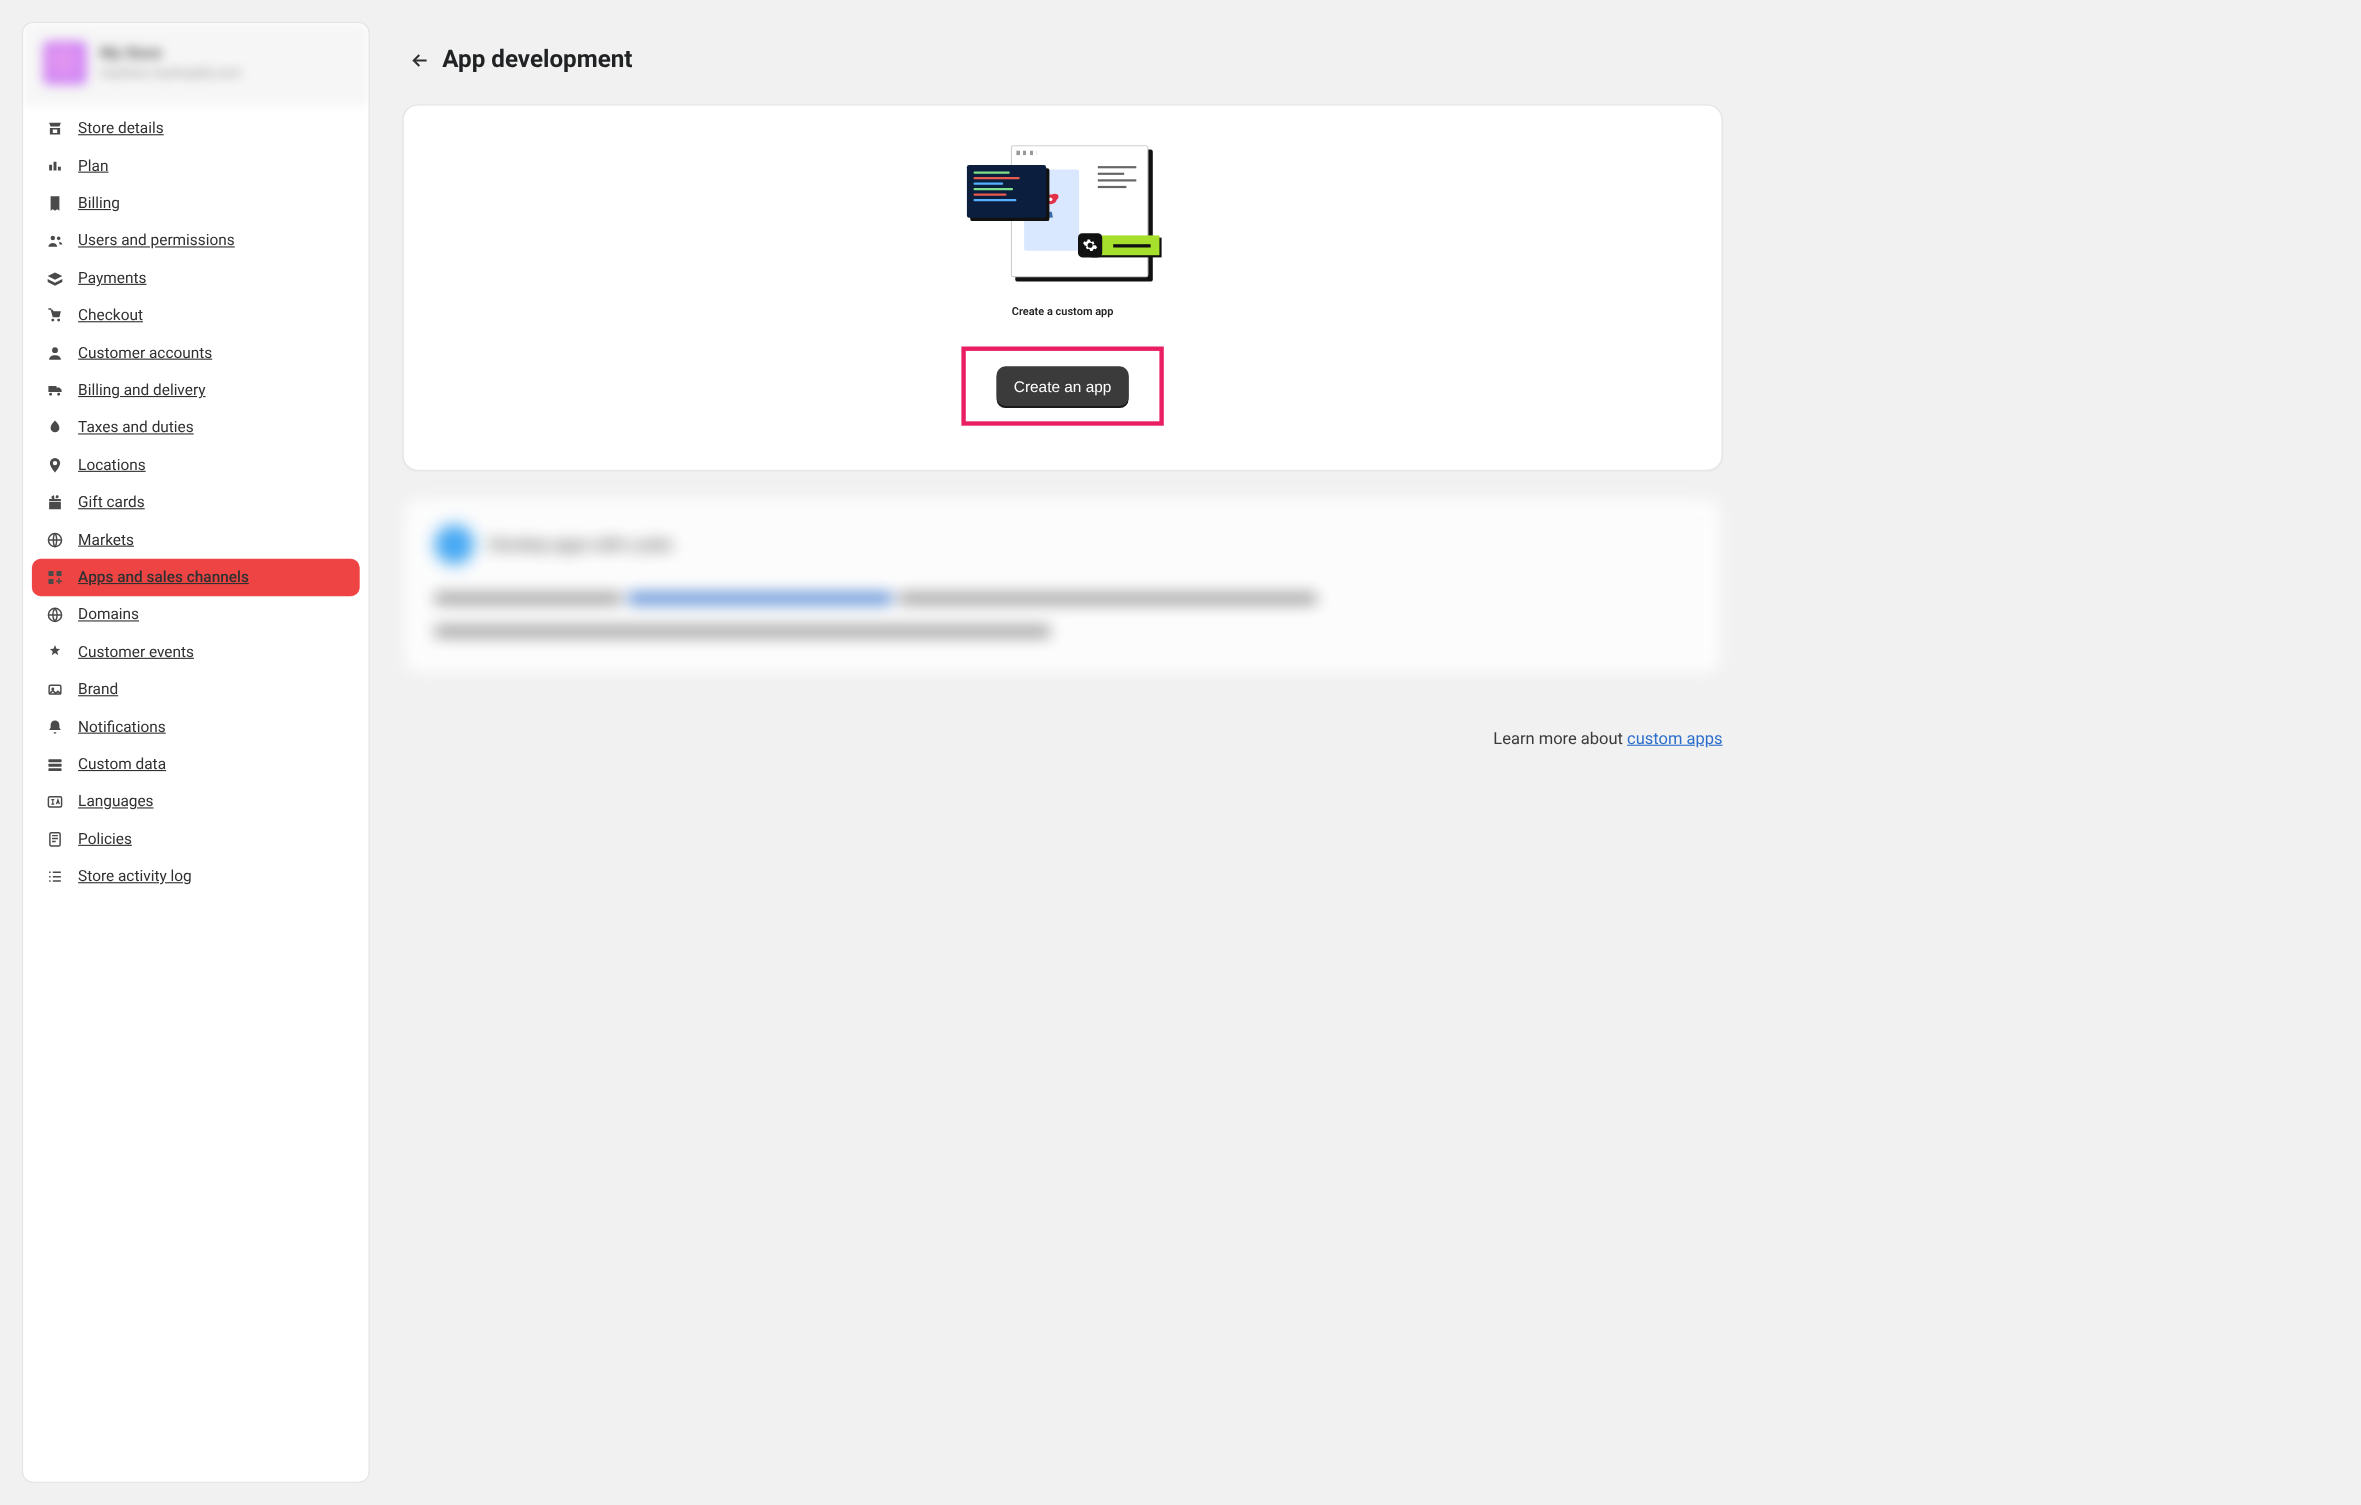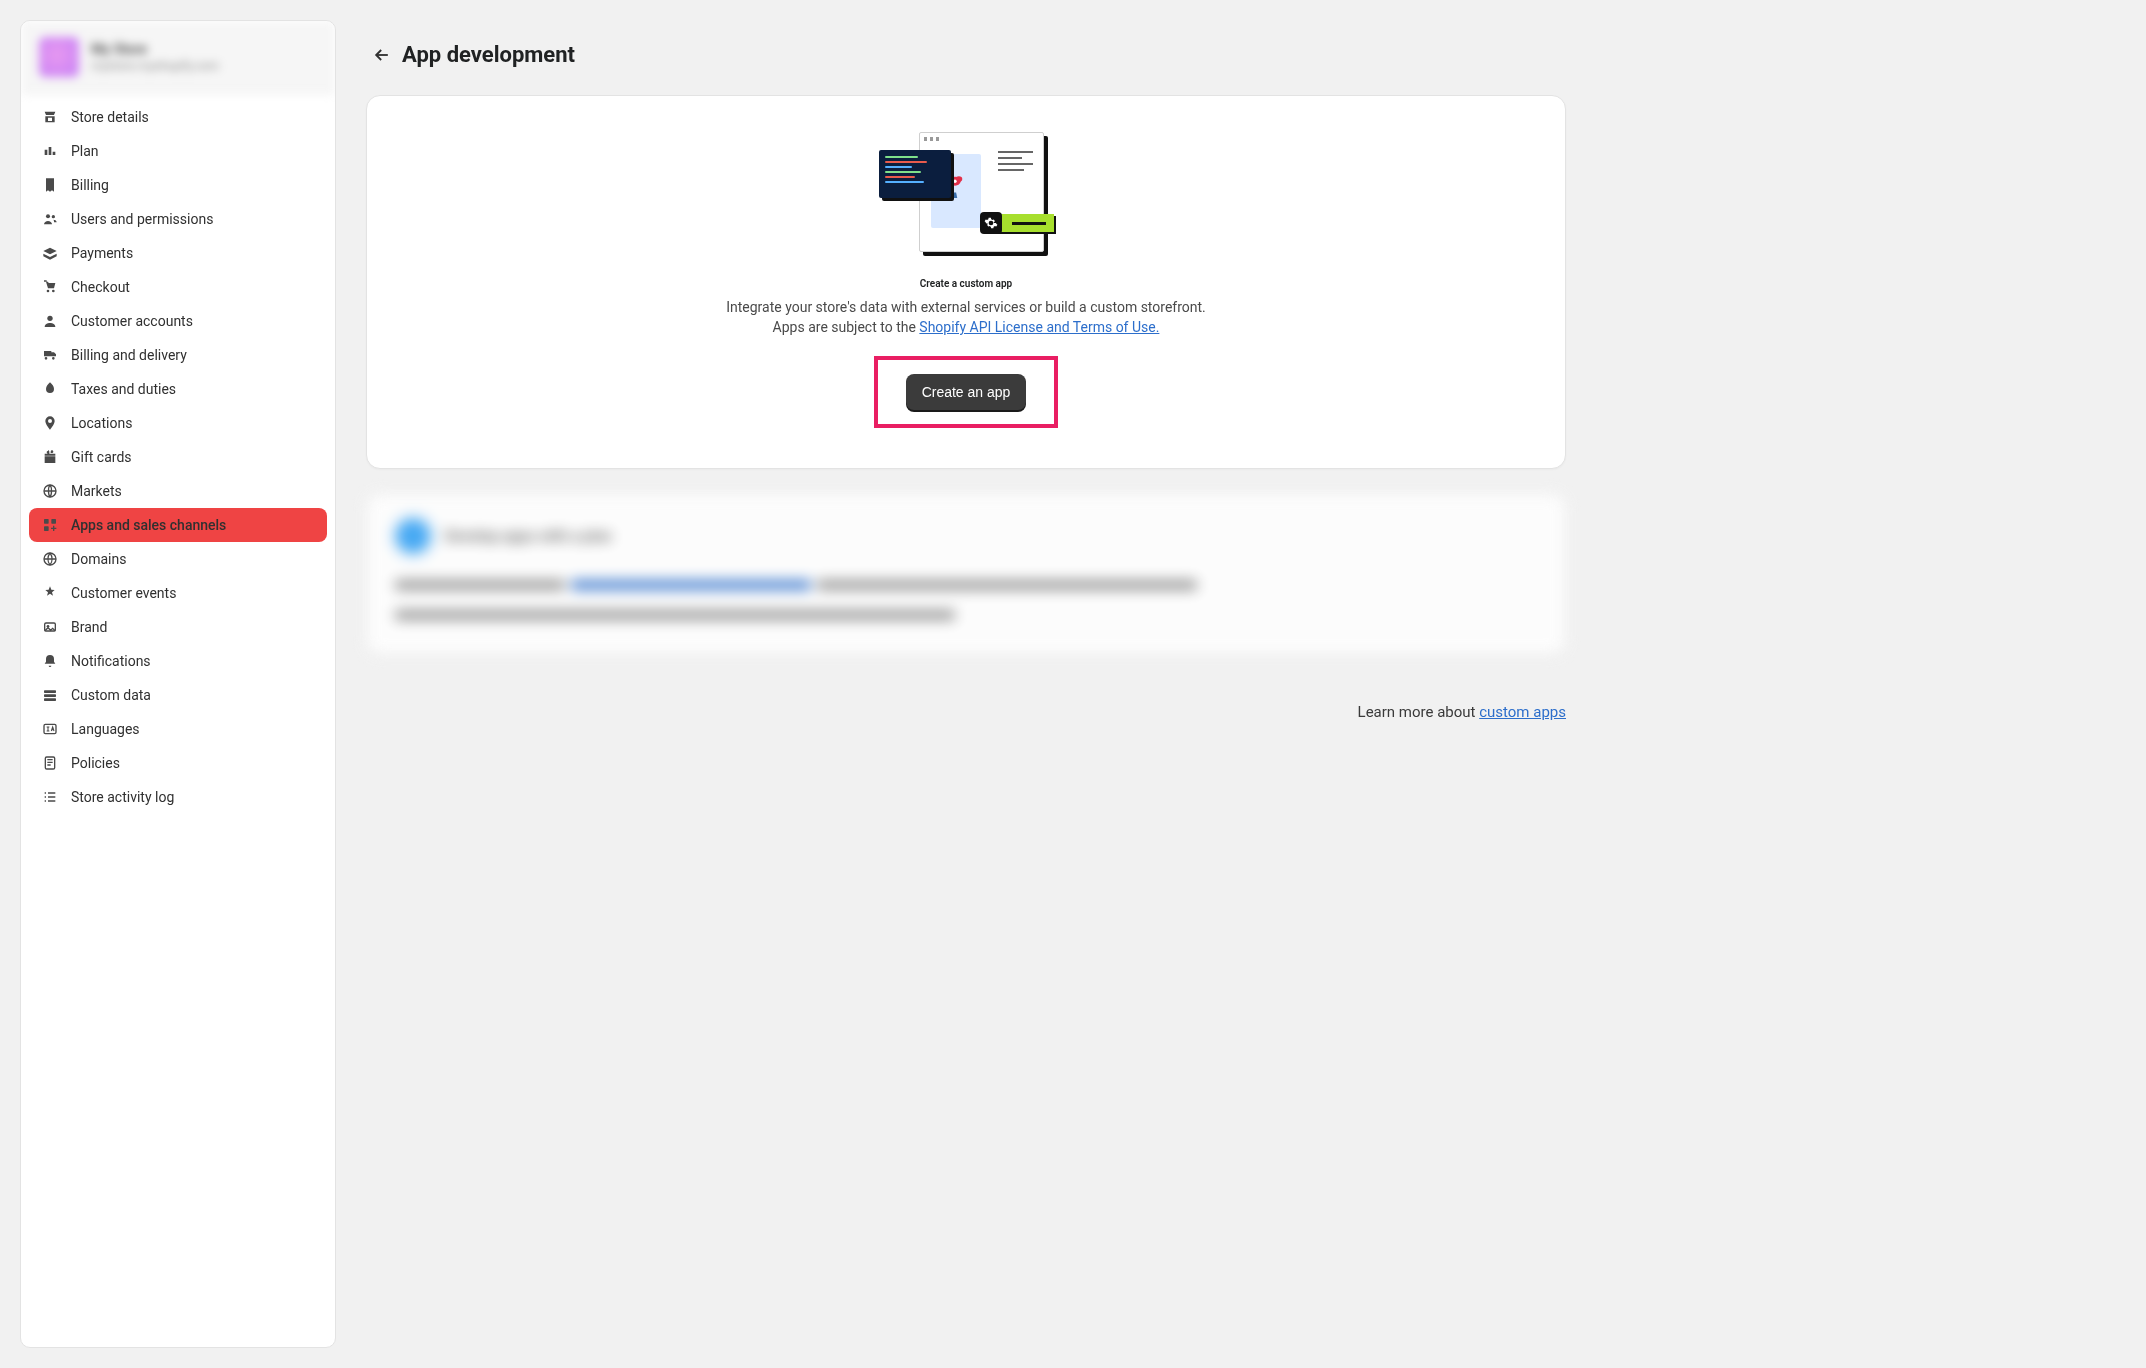--- a/index.html
+++ b/index.html
@@ -69,20 +69,21 @@
       background: #ef4444;
       font-weight: 500;
     }
     .sidebar-icon {
       width: 18px; height: 18px;
       display: flex; align-items: center; justify-content: center;
       color: #4a4a4a;
     }
     .sidebar-label {
       flex: 1;
+      text-decoration: underline;
     }
     
     .main {
       flex: 1;
       max-width: 1200px;
     }
     .page-header {
       display: flex;
       align-items: center;
       gap: 8px;
@@ -489,23 +490,20 @@
         <div class="gear-tag">
           <div class="gear">
             <svg viewBox="0 0 24 24" fill="#fff">
                 <path d="M12 8a4 4 0 100 8 4 4 0 000-8zm9 4a7 7 0 01-.1 1.2l2.1 1.6-2 3.4-2.5-1a7 7 0 01-2 1.2l-.4 2.6h-4l-.4-2.6a7 7 0 01-2-1.2l-2.5 1-2-3.4 2.1-1.6A7 7 0 013 12a7 7 0 01.1-1.2L1 9.2l2-3.4 2.5 1a7 7 0 012-1.2L7.9 3h4l.4 2.6a7 7 0 012 1.2l2.5-1 2 3.4-2.1 1.6c.1.4.1.8.1 1.2z"></path>
               </svg>
           </div>
           <div class="bar"></div>
         </div>
       </div>
       <div class="hero-title">Create a custom app</div>
-      <div class="hero-desc">
-        <span>Integrate your store's data with external services or build a custom storefront. Apps are subject to the </span><a href="#">Shopify API License and Terms of Use.</a>
-      </div>
       <div class="hl-box">
         <button class="create-btn">Create an app</button>
       </div>
     </div>
 
     <div class="card blur-card">
       <div class="blur-head">
         <div class="blur-dot"></div>
         <div class="blur-title">Develop apps with a plan</div>
       </div>

